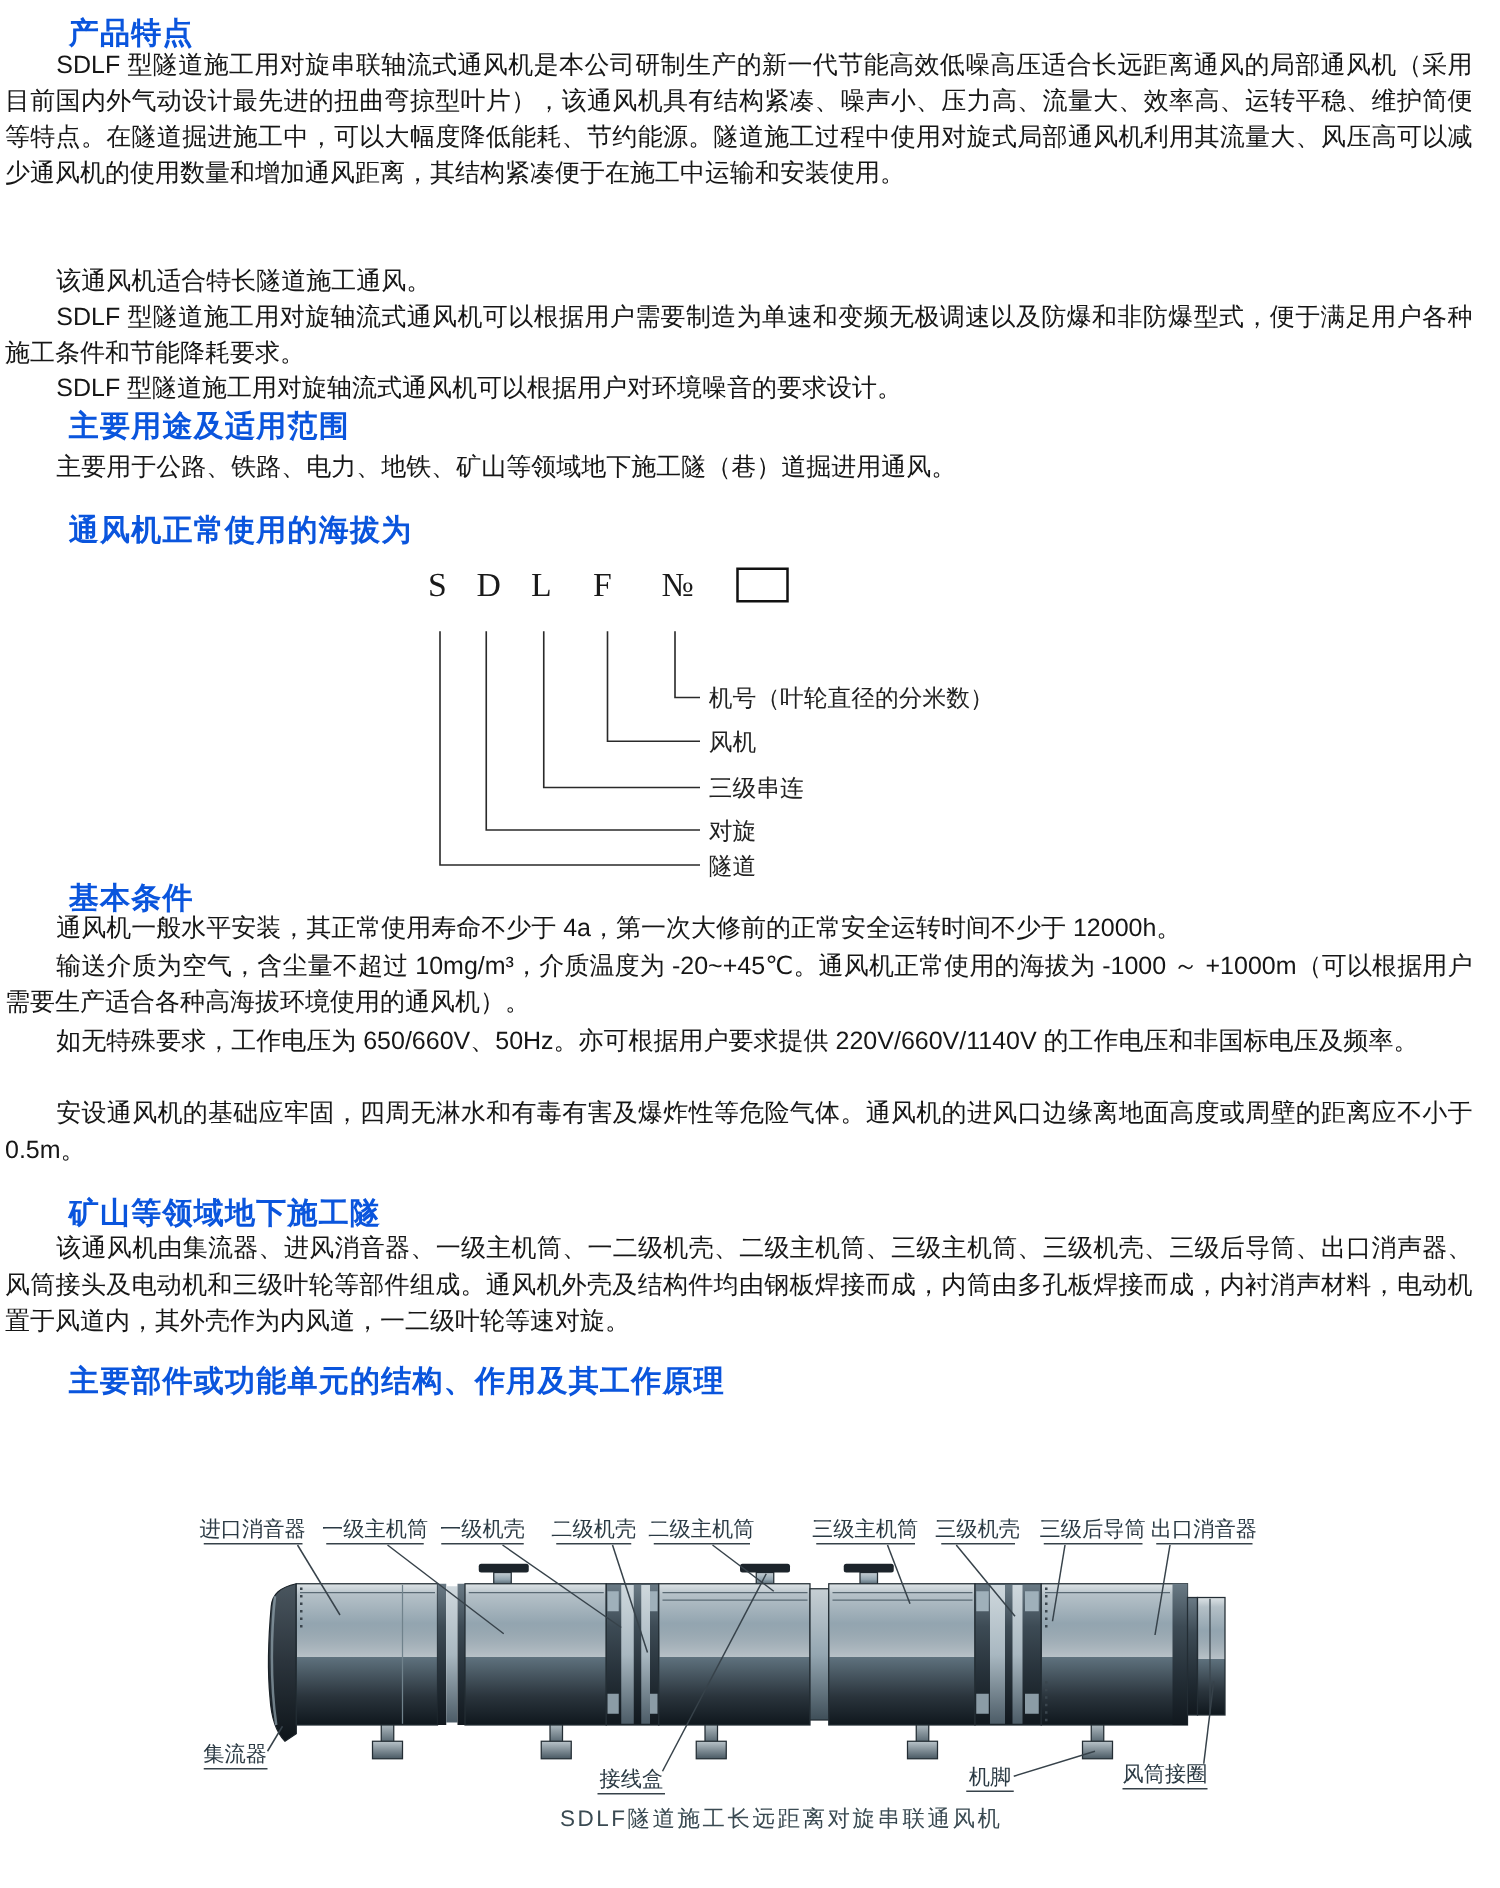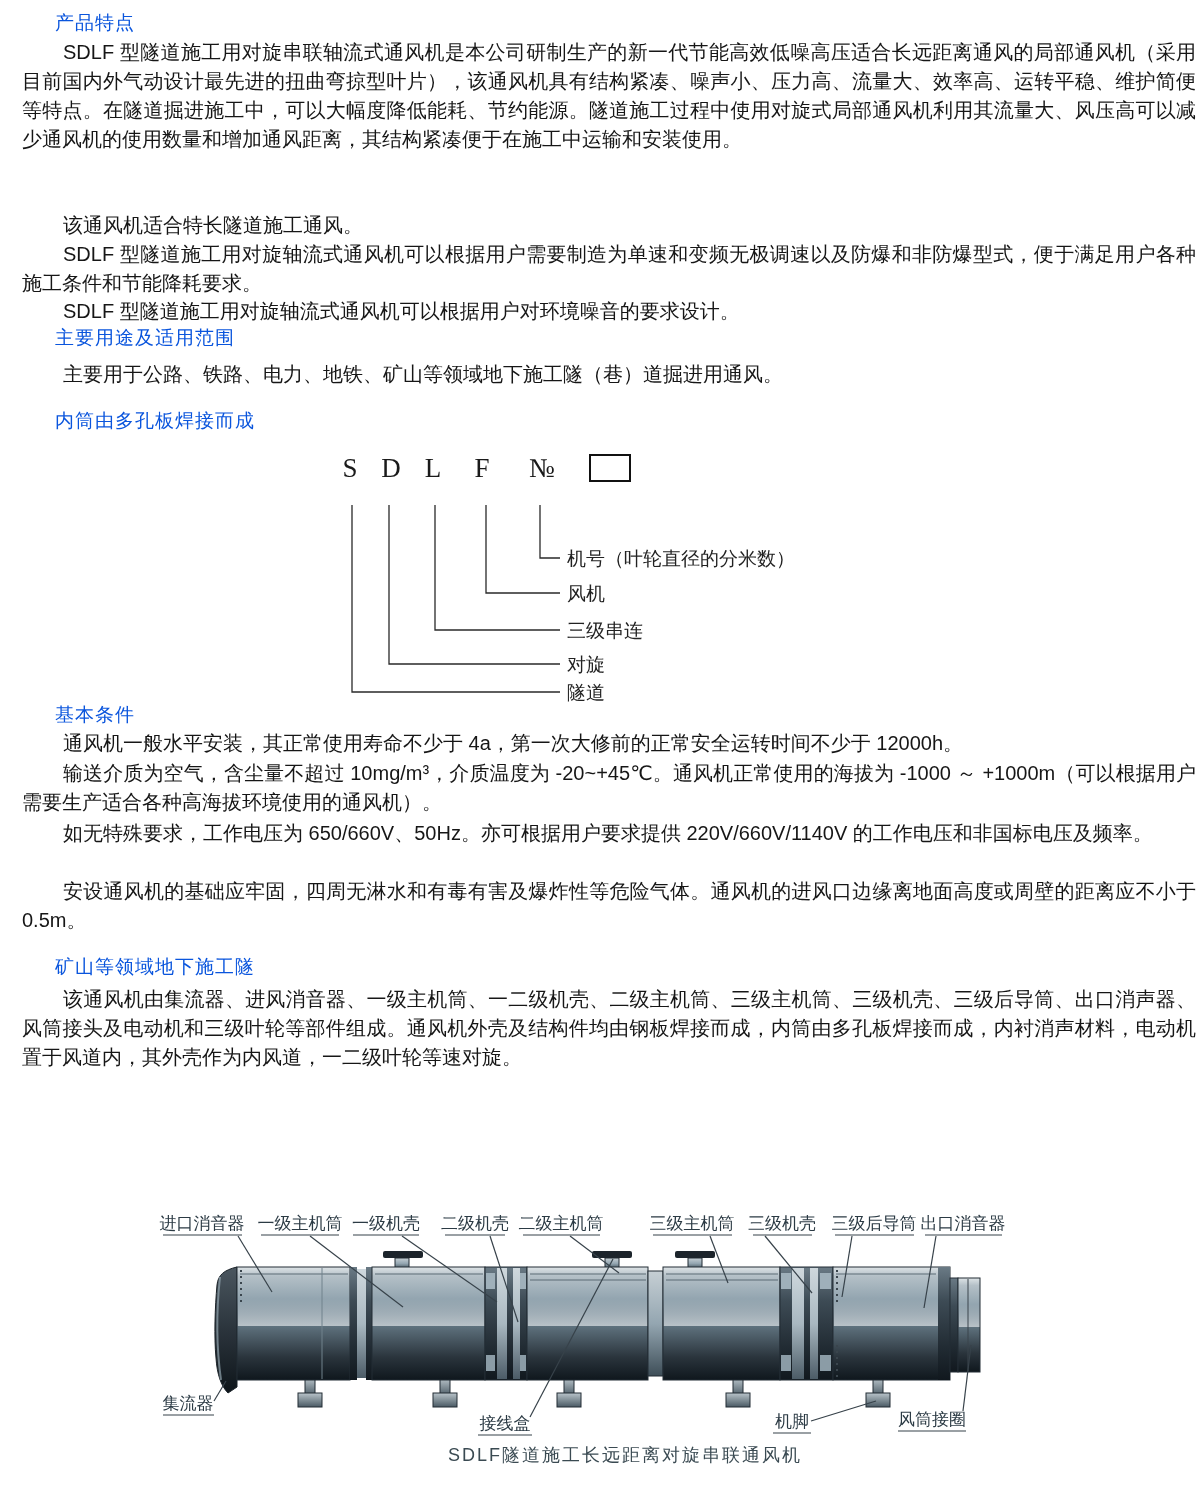--- a/index.html
+++ b/index.html
@@ -1,19 +1,19 @@
 <!DOCTYPE html>
 <html><head>
 <meta charset="utf-8">
 <style>
   html,body{margin:0;padding:0;background:#ffffff;}
   body{width:1200px;height:1510px;position:relative;font-family:"Liberation Sans","DejaVu Sans",sans-serif;}
   .page{position:absolute;left:0;top:0;width:1200px;height:1510px;background:#fff;overflow:hidden;}
-  h2.sec{position:absolute;left:55px;margin:0;font-size:19px;font-weight:normal;color:#0a55dd;letter-spacing:1px;white-space:nowrap;}
-  p.bodytext{position:absolute;left:22px;width:1174px;margin:0;font-size:20px;line-height:29px;color:#161616;text-indent:41px;text-align:justify;}
+  h2.sec{position:absolute;left:55px;margin:0;font-size:24px;font-weight:bold;color:#0a55dd;letter-spacing:1px;white-space:nowrap;}
+  p.bodytext{position:absolute;left:4px;width:1174px;margin:0;font-size:20px;line-height:29px;color:#161616;text-indent:41px;text-align:justify;}
   svg text{font-family:"Liberation Sans","DejaVu Sans",sans-serif;}
   .diag-letter{font-family:"Liberation Serif","DejaVu Serif",serif;font-size:27px;fill:#1a1a1a;}
   .diag-label{font-size:19px;fill:#222;}
   .diag-line{stroke:#2a2a2a;stroke-width:1.3;fill:none;}
   .fig-label{font-size:17px;fill:#2b3a44;}
   .fig-caption{font-size:18px;fill:#3a4a52;letter-spacing:2px;}
   .leader{stroke:#37424a;stroke-width:1.2;fill:none;}
   .underline{stroke:#37424a;stroke-width:1.1;}
   .outline{stroke:#232d34;stroke-width:1;}
 </style>
@@ -24,21 +24,21 @@
 
   <h2 class="sec" style="top:10px">产品特点</h2>
   <p class="bodytext" style="top:38px">SDLF 型隧道施工用对旋串联轴流式通风机是本公司研制生产的新一代节能高效低噪高压适合长远距离通风的局部通风机（采用目前国内外气动设计最先进的扭曲弯掠型叶片），该通风机具有结构紧凑、噪声小、压力高、流量大、效率高、运转平稳、维护简便等特点。在隧道掘进施工中，可以大幅度降低能耗、节约能源。隧道施工过程中使用对旋式局部通风机利用其流量大、风压高可以减少通风机的使用数量和增加通风距离，其结构紧凑便于在施工中运输和安装使用。</p>
   <p class="bodytext" style="top:211px">该通风机适合特长隧道施工通风。</p>
   <p class="bodytext" style="top:240px">SDLF 型隧道施工用对旋轴流式通风机可以根据用户需要制造为单速和变频无极调速以及防爆和非防爆型式，便于满足用户各种施工条件和节能降耗要求。</p>
   <p class="bodytext" style="top:297px">SDLF 型隧道施工用对旋轴流式通风机可以根据用户对环境噪音的要求设计。</p>
 
   <h2 class="sec" style="top:325px">主要用途及适用范围</h2>
   <p class="bodytext" style="top:360px">主要用于公路、铁路、电力、地铁、矿山等领域地下施工隧（巷）道掘进用通风。</p>
 
-  <h2 class="sec" style="top:408px">内筒由多孔板焊接而成</h2>
+  <h2 class="sec" style="top:408px">通风机正常使用的海拔为</h2>
 
   <svg style="position:absolute;left:330px;top:445px" width="520" height="270" viewBox="0 0 520 270">
     <g>
       <text class="diag-letter" x="20" y="32" text-anchor="middle">S</text>
       <text class="diag-letter" x="61" y="32" text-anchor="middle">D</text>
       <text class="diag-letter" x="103" y="32" text-anchor="middle">L</text>
       <text class="diag-letter" x="152" y="32" text-anchor="middle">F</text>
       <text class="diag-letter" x="212" y="32" text-anchor="middle">№</text>
       <rect x="260" y="10" width="40" height="26" fill="none" stroke="#111" stroke-width="2"></rect>
     </g>
@@ -60,20 +60,21 @@
 
   <h2 class="sec" style="top:702px">基本条件</h2>
   <p class="bodytext" style="top:729px">通风机一般水平安装，其正常使用寿命不少于 4a，第一次大修前的正常安全运转时间不少于 12000h。</p>
   <p class="bodytext" style="top:759px">输送介质为空气，含尘量不超过 10mg/m³，介质温度为 -20~+45℃。通风机正常使用的海拔为 -1000 ～ +1000m（可以根据用户需要生产适合各种高海拔环境使用的通风机）。</p>
   <p class="bodytext" style="top:819px">如无特殊要求，工作电压为 650/660V、50Hz。亦可根据用户要求提供 220V/660V/1140V 的工作电压和非国标电压及频率。</p>
   <p class="bodytext" style="top:877px">安设通风机的基础应牢固，四周无淋水和有毒有害及爆炸性等危险气体。通风机的进风口边缘离地面高度或周壁的距离应不小于 0.5m。</p>
 
   <h2 class="sec" style="top:954px">矿山等领域地下施工隧</h2>
   <p class="bodytext" style="top:985px">该通风机由集流器、进风消音器、一级主机筒、一二级机壳、二级主机筒、三级主机筒、三级机壳、三级后导筒、出口消声器、风筒接头及电动机和三级叶轮等部件组成。通风机外壳及结构件均由钢板焊接而成，内筒由多孔板焊接而成，内衬消声材料，电动机置于风道内，其外壳作为内风道，一二级叶轮等速对旋。</p>
 
+  <h2 class="sec" style="top:1089px">主要部件或功能单元的结构、作用及其工作原理</h2>
 
   <svg style="position:absolute;left:70px;top:1195px" width="1060" height="310" viewBox="0 0 1060 310">
     <defs>
       <linearGradient id="bodyGrad" x1="0" y1="0" x2="0" y2="1">
         <stop offset="0" stop-color="#dde3e6"></stop>
         <stop offset="0.08" stop-color="#b4c0c7"></stop>
         <stop offset="0.28" stop-color="#93a5b0"></stop>
         <stop offset="0.52" stop-color="#64788574"></stop>
         <stop offset="0.52" stop-color="#5f727e"></stop>
         <stop offset="0.80" stop-color="#2a343c"></stop>

